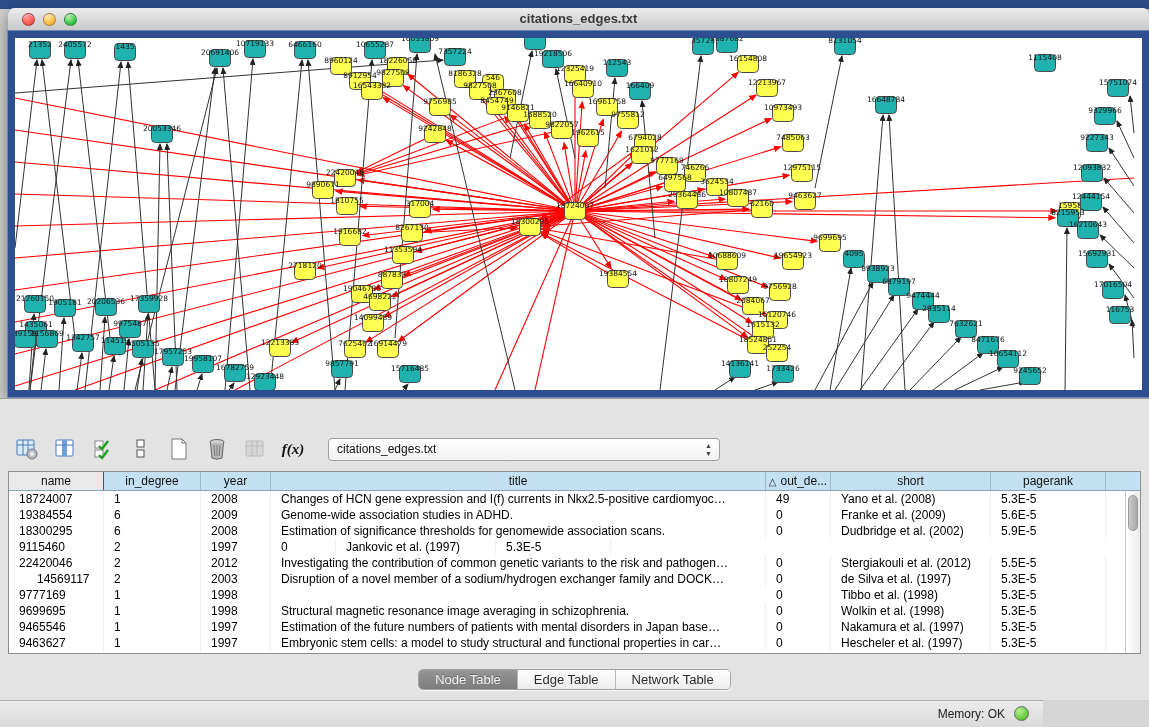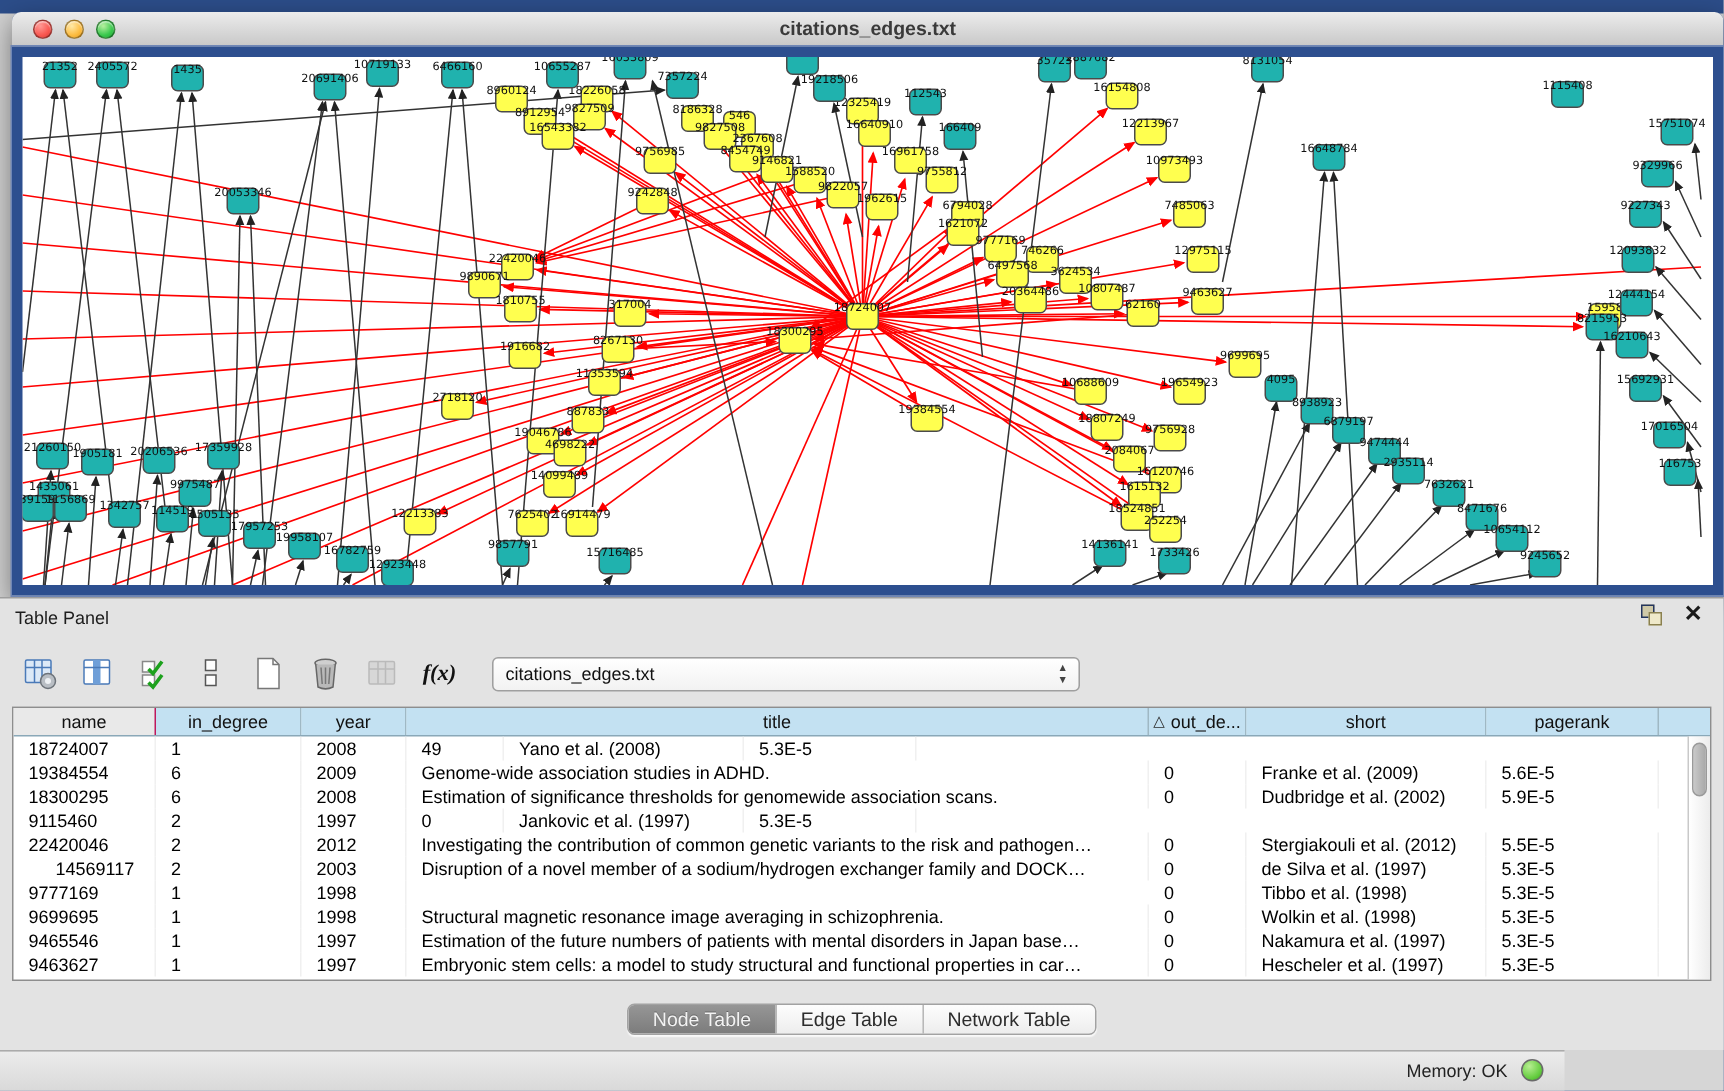--- a/index.html
+++ b/index.html
@@ -735,30 +735,20 @@
               <rect x="757.5" y="327.5" width="21" height="17" rx="4" fill="#20b2ae" stroke="#4a4a4a" stroke-width="1"></rect>
               <text x="768" y="332.5" text-anchor="middle" font-size="7.5" font-family="&quot;DejaVu Sans&quot;, sans-serif" fill="#111">1733426</text>
             </g>
           </g>
       </svg>
     </div>
   </div>
 </div>
 
 <div class="table-panel">
-  <div class="panel-header">
-    <div class="panel-title">Table Panel</div>
-    <div class="panel-btns">
-      <div class="float-icon">
-          <div class="sq1"></div>
-          <div class="sq2"></div>
-        </div>
-      <div class="close-x">✕</div>
-    </div>
-  </div>
 
   <div class="toolbar">
     <span class="tb-icon">
       <svg width="24" height="24">
           <rect x="2" y="3" width="17" height="15" rx="1" fill="#dce9f7" stroke="#4a7ab8"></rect>
           <line x1="2" y1="8" x2="19" y2="8" stroke="#4a7ab8"></line>
           <line x1="8" y1="3" x2="8" y2="18" stroke="#4a7ab8"></line>
           <line x1="13" y1="3" x2="13" y2="18" stroke="#4a7ab8"></line>
           <circle cx="17" cy="17" r="5" fill="#b9bec4" stroke="#6d737a"></circle>
           <circle cx="17" cy="17" r="2" fill="#eef1f4"></circle>
@@ -839,20 +829,21 @@
         <div class="hdr-cell" style="width: 115px;">
           <span>pagerank</span>
         </div>
         <div class="hdr-fill"></div>
       </div>
     <div class="body-rows" id="body-rows">
         <div class="trow">
           <div class="tcell" style="width: 95px;">18724007</div>
           <div class="tcell" style="width: 97px;">1</div>
           <div class="tcell" style="width: 70px;">2008</div>
+          <div class="tcell" style="width: 495px;">Changes of HCN gene expression and I(f) currents in Nkx2.5-positive cardiomyoc…</div>
           <div class="tcell" style="width: 65px;">49</div>
           <div class="tcell" style="width: 160px;">Yano et al. (2008)</div>
           <div class="tcell" style="width: 115px;">5.3E-5</div>
         </div>
         <div class="trow">
           <div class="tcell" style="width: 95px;">19384554</div>
           <div class="tcell" style="width: 97px;">6</div>
           <div class="tcell" style="width: 70px;">2009</div>
           <div class="tcell" style="width: 495px;">Genome-wide association studies in ADHD.</div>
           <div class="tcell" style="width: 65px;">0</div>

